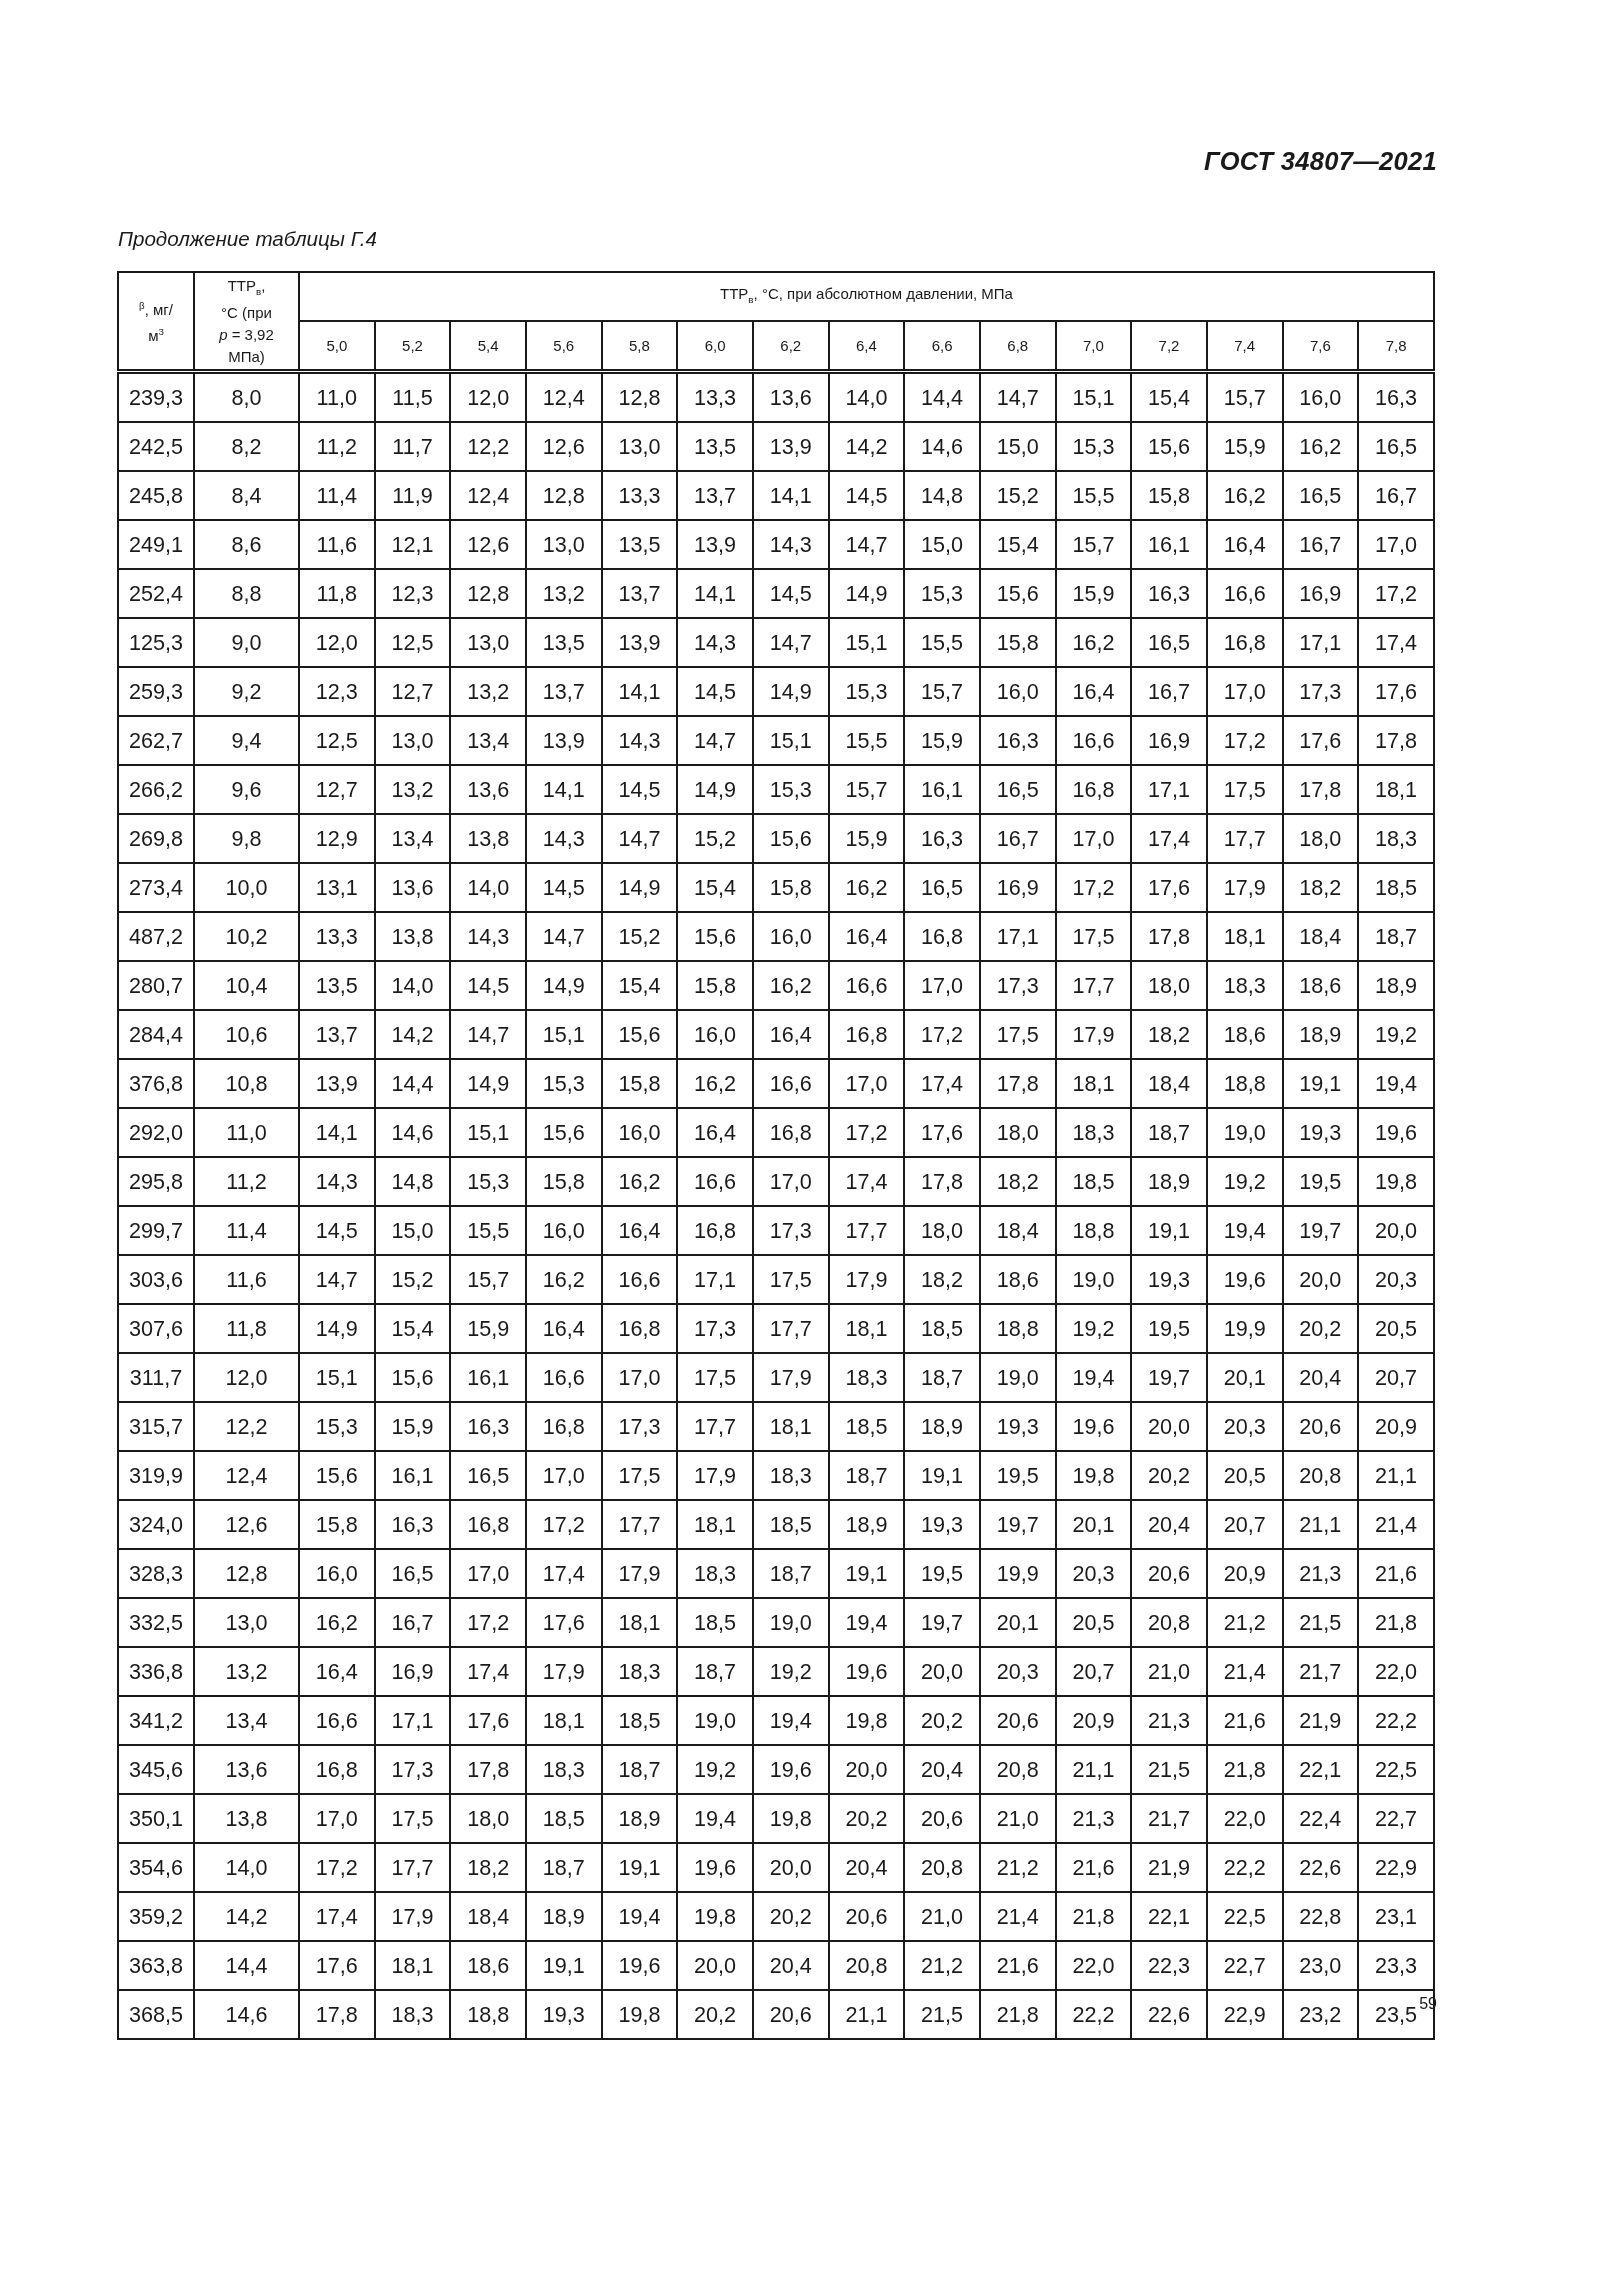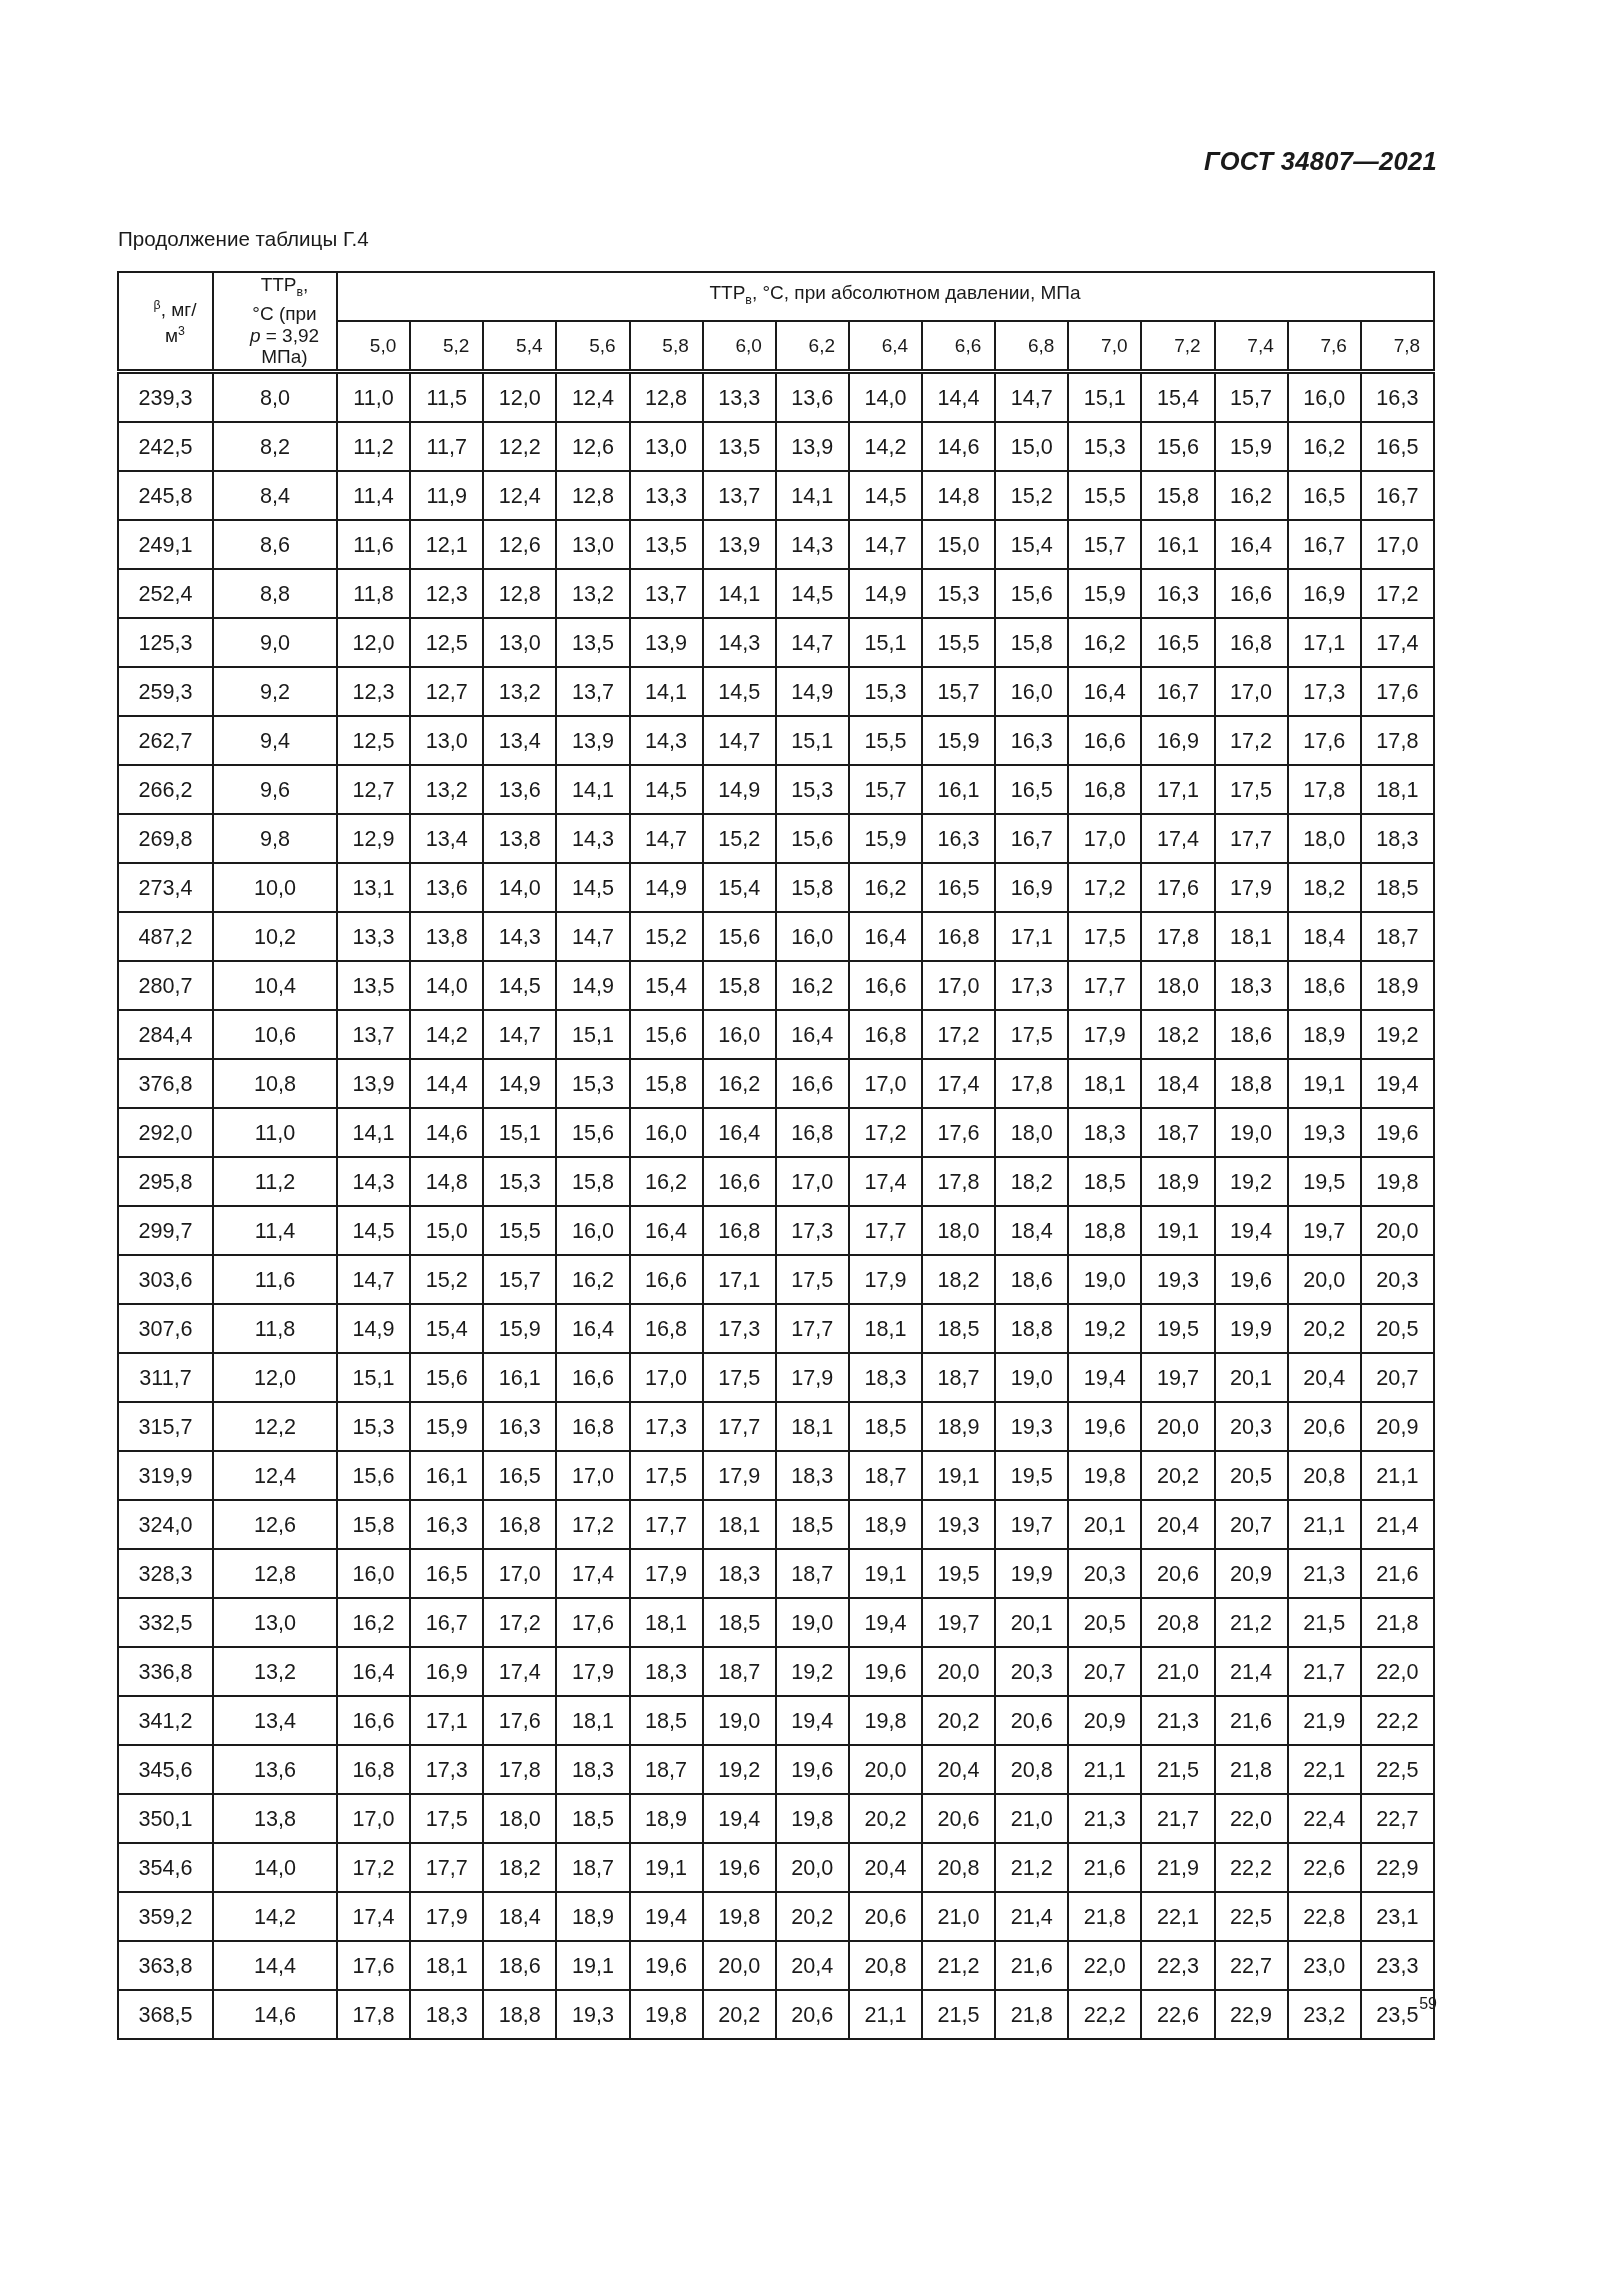--- a/index.html
+++ b/index.html
@@ -6,38 +6,38 @@
     body {
       width: 1621px; height: 2293px; position: relative; overflow: hidden;
       font-family: "Liberation Sans", sans-serif; color: #1a1a1a;
     }
     .doc-header {
       position: absolute; right: 184px; top: 147px;
       font-weight: bold; font-size: 25.5px; letter-spacing: 0.3px; font-style: italic;
     }
     .caption {
       position: absolute; left: 118px; top: 227px;
-      font-size: 20.6px;
+      font-style: italic; font-size: 20.6px;
     }
     .table-wrap {
       position: absolute; left: 117px; top: 271px;
     }
     table.data {
       border-collapse: collapse;
       border: 2.9px solid #1a1a1a;
       table-layout: fixed;
       width: 1318px;
     }
     table.data td, table.data th {
       border: 2px solid #1a1a1a;
       text-align: center; vertical-align: middle;
       font-weight: normal; font-size: 21.6px;
       padding: 0; height: 47px;
     }
-    table.data th { font-size: 19px; line-height: 21.6px; padding-left: 19px; }
+    table.data th { font-size: 15px; line-height: 21.6px; }
     th.h-beta { width: 74px; font-size: 16.7px; line-height: 19.6px; }
     th.h-ttr { width: 103px; line-height: 20.6px; }
     th.h-group { height: 49px; }
     th.h-p { height: 75px; margin-top: 33px; }
     td.c-beta { text-align: left; padding-left: 3.9px; }
     tr.first-row td { border-top: 5.9px double #1a1a1a; }
     sub { font-size: 65%; }
     sup { font-size: 65%; }
     .page-number {
       position: absolute; right: 184px; top: 1995px;

